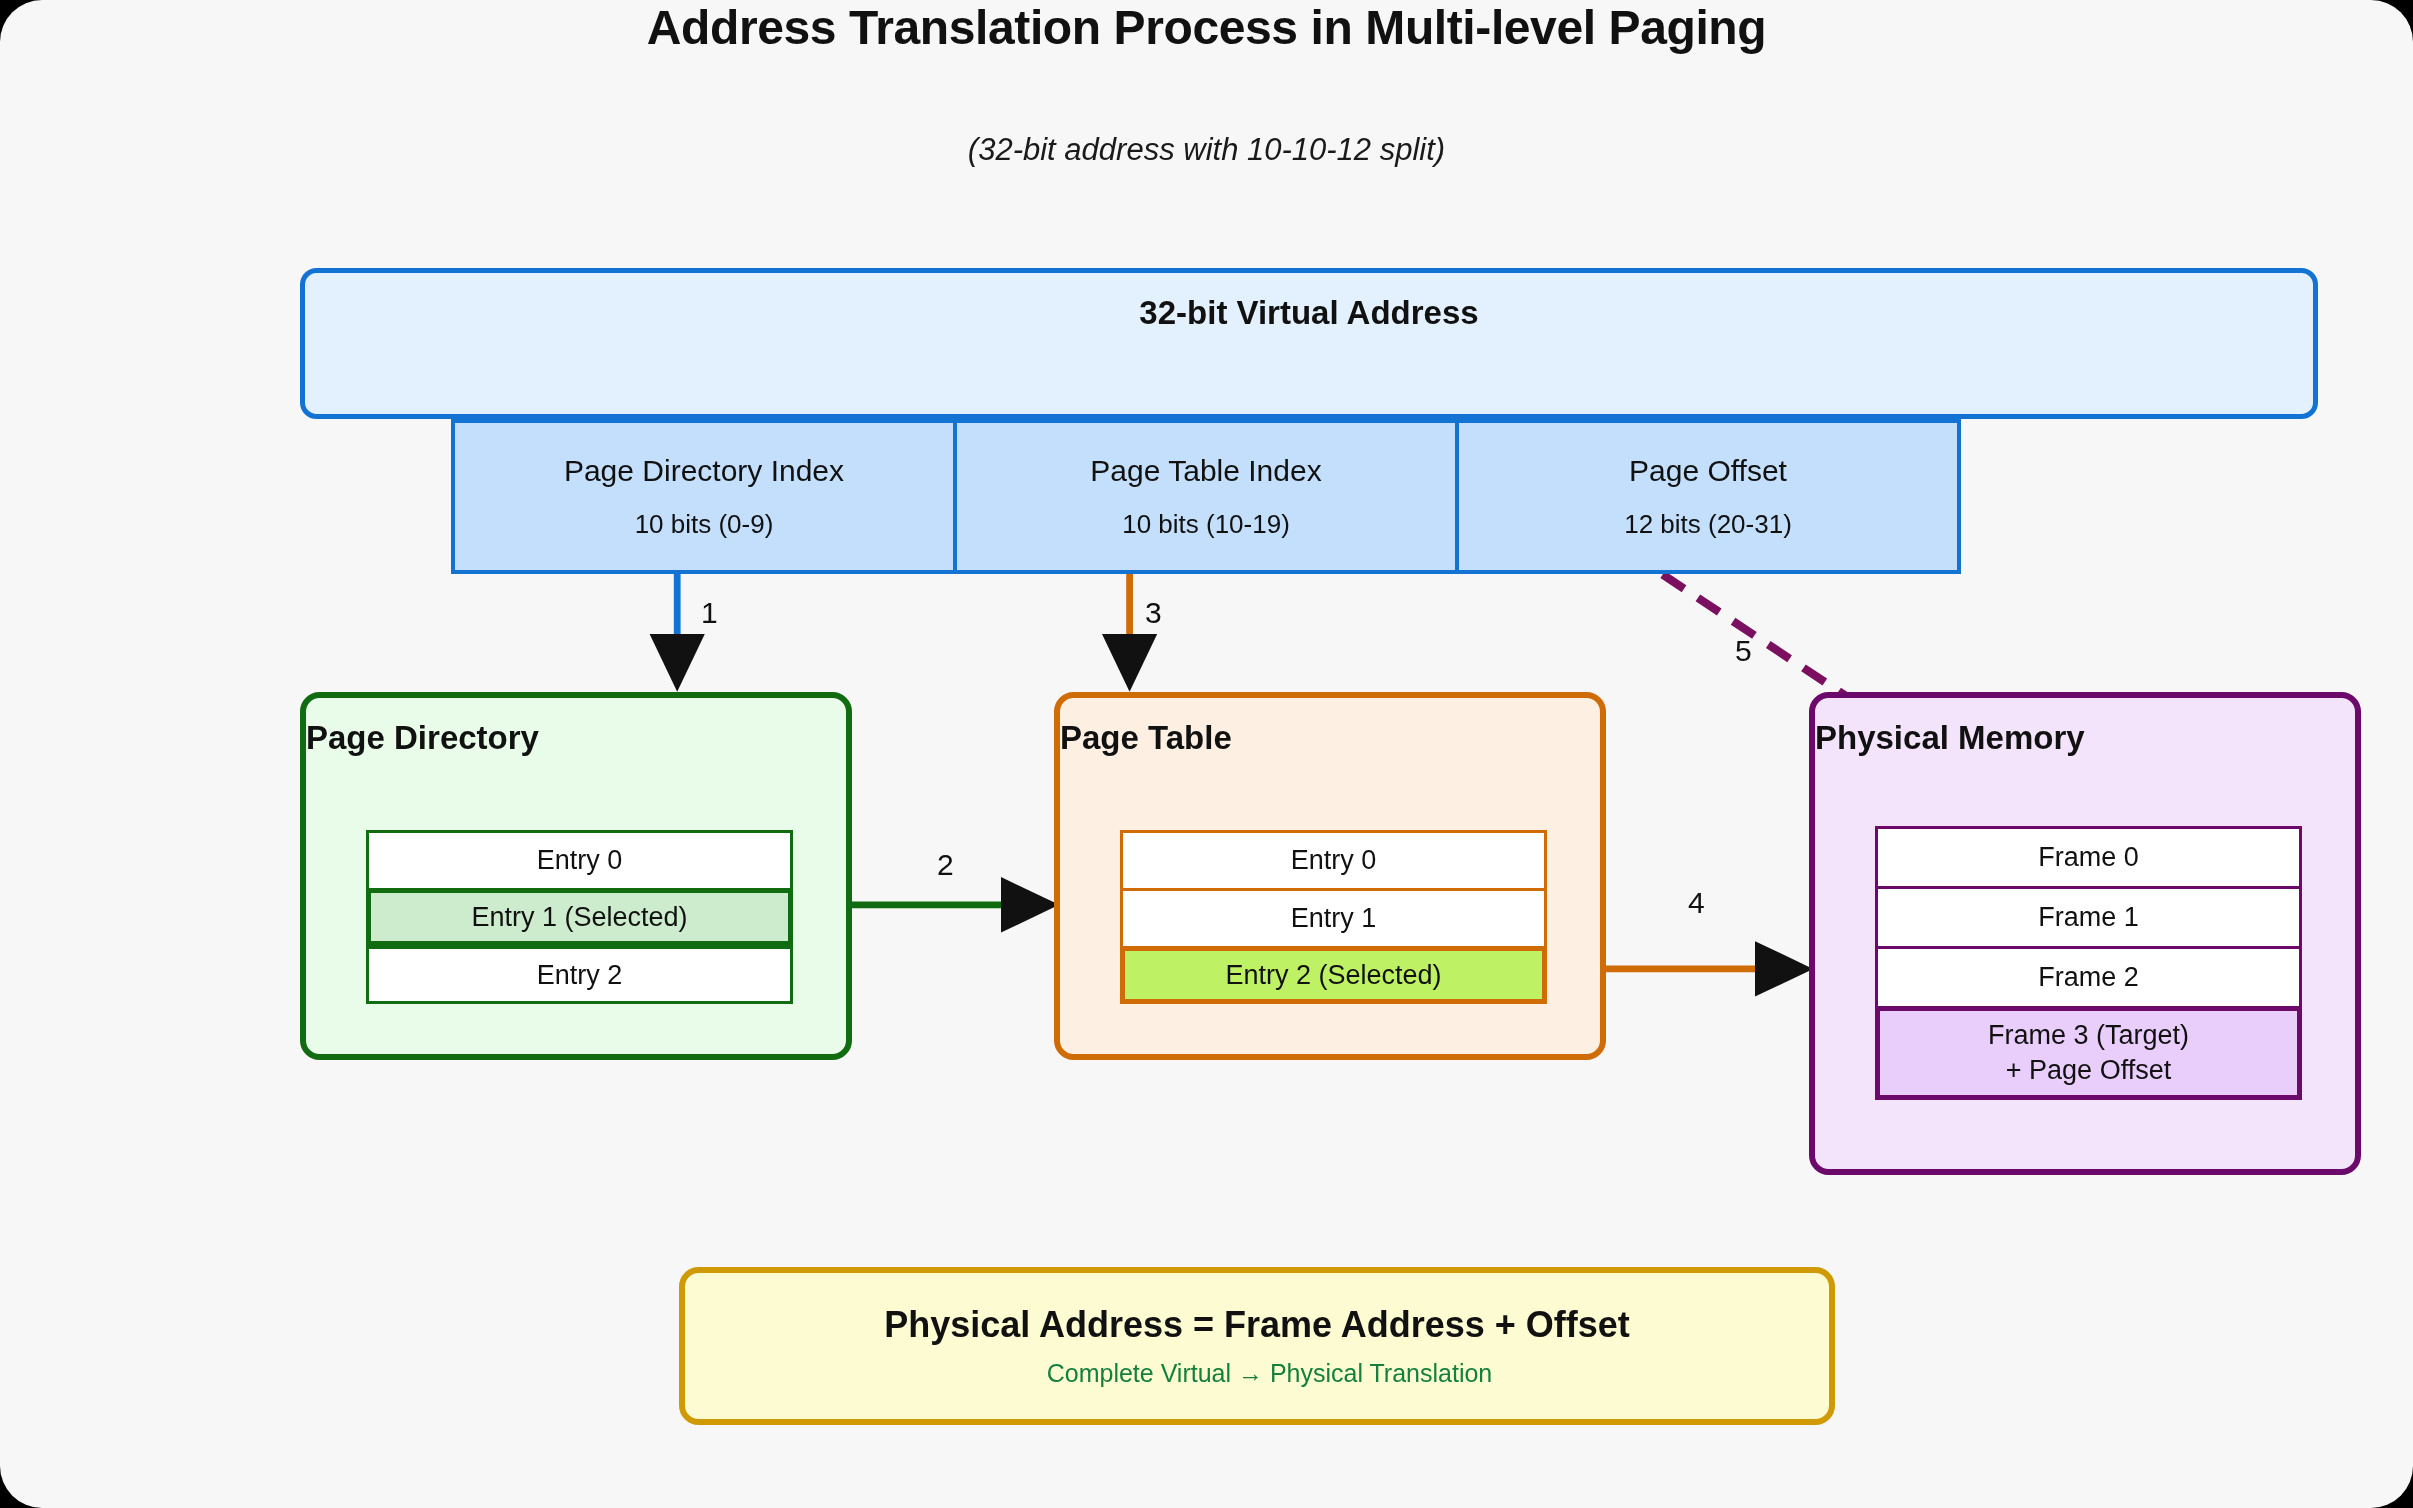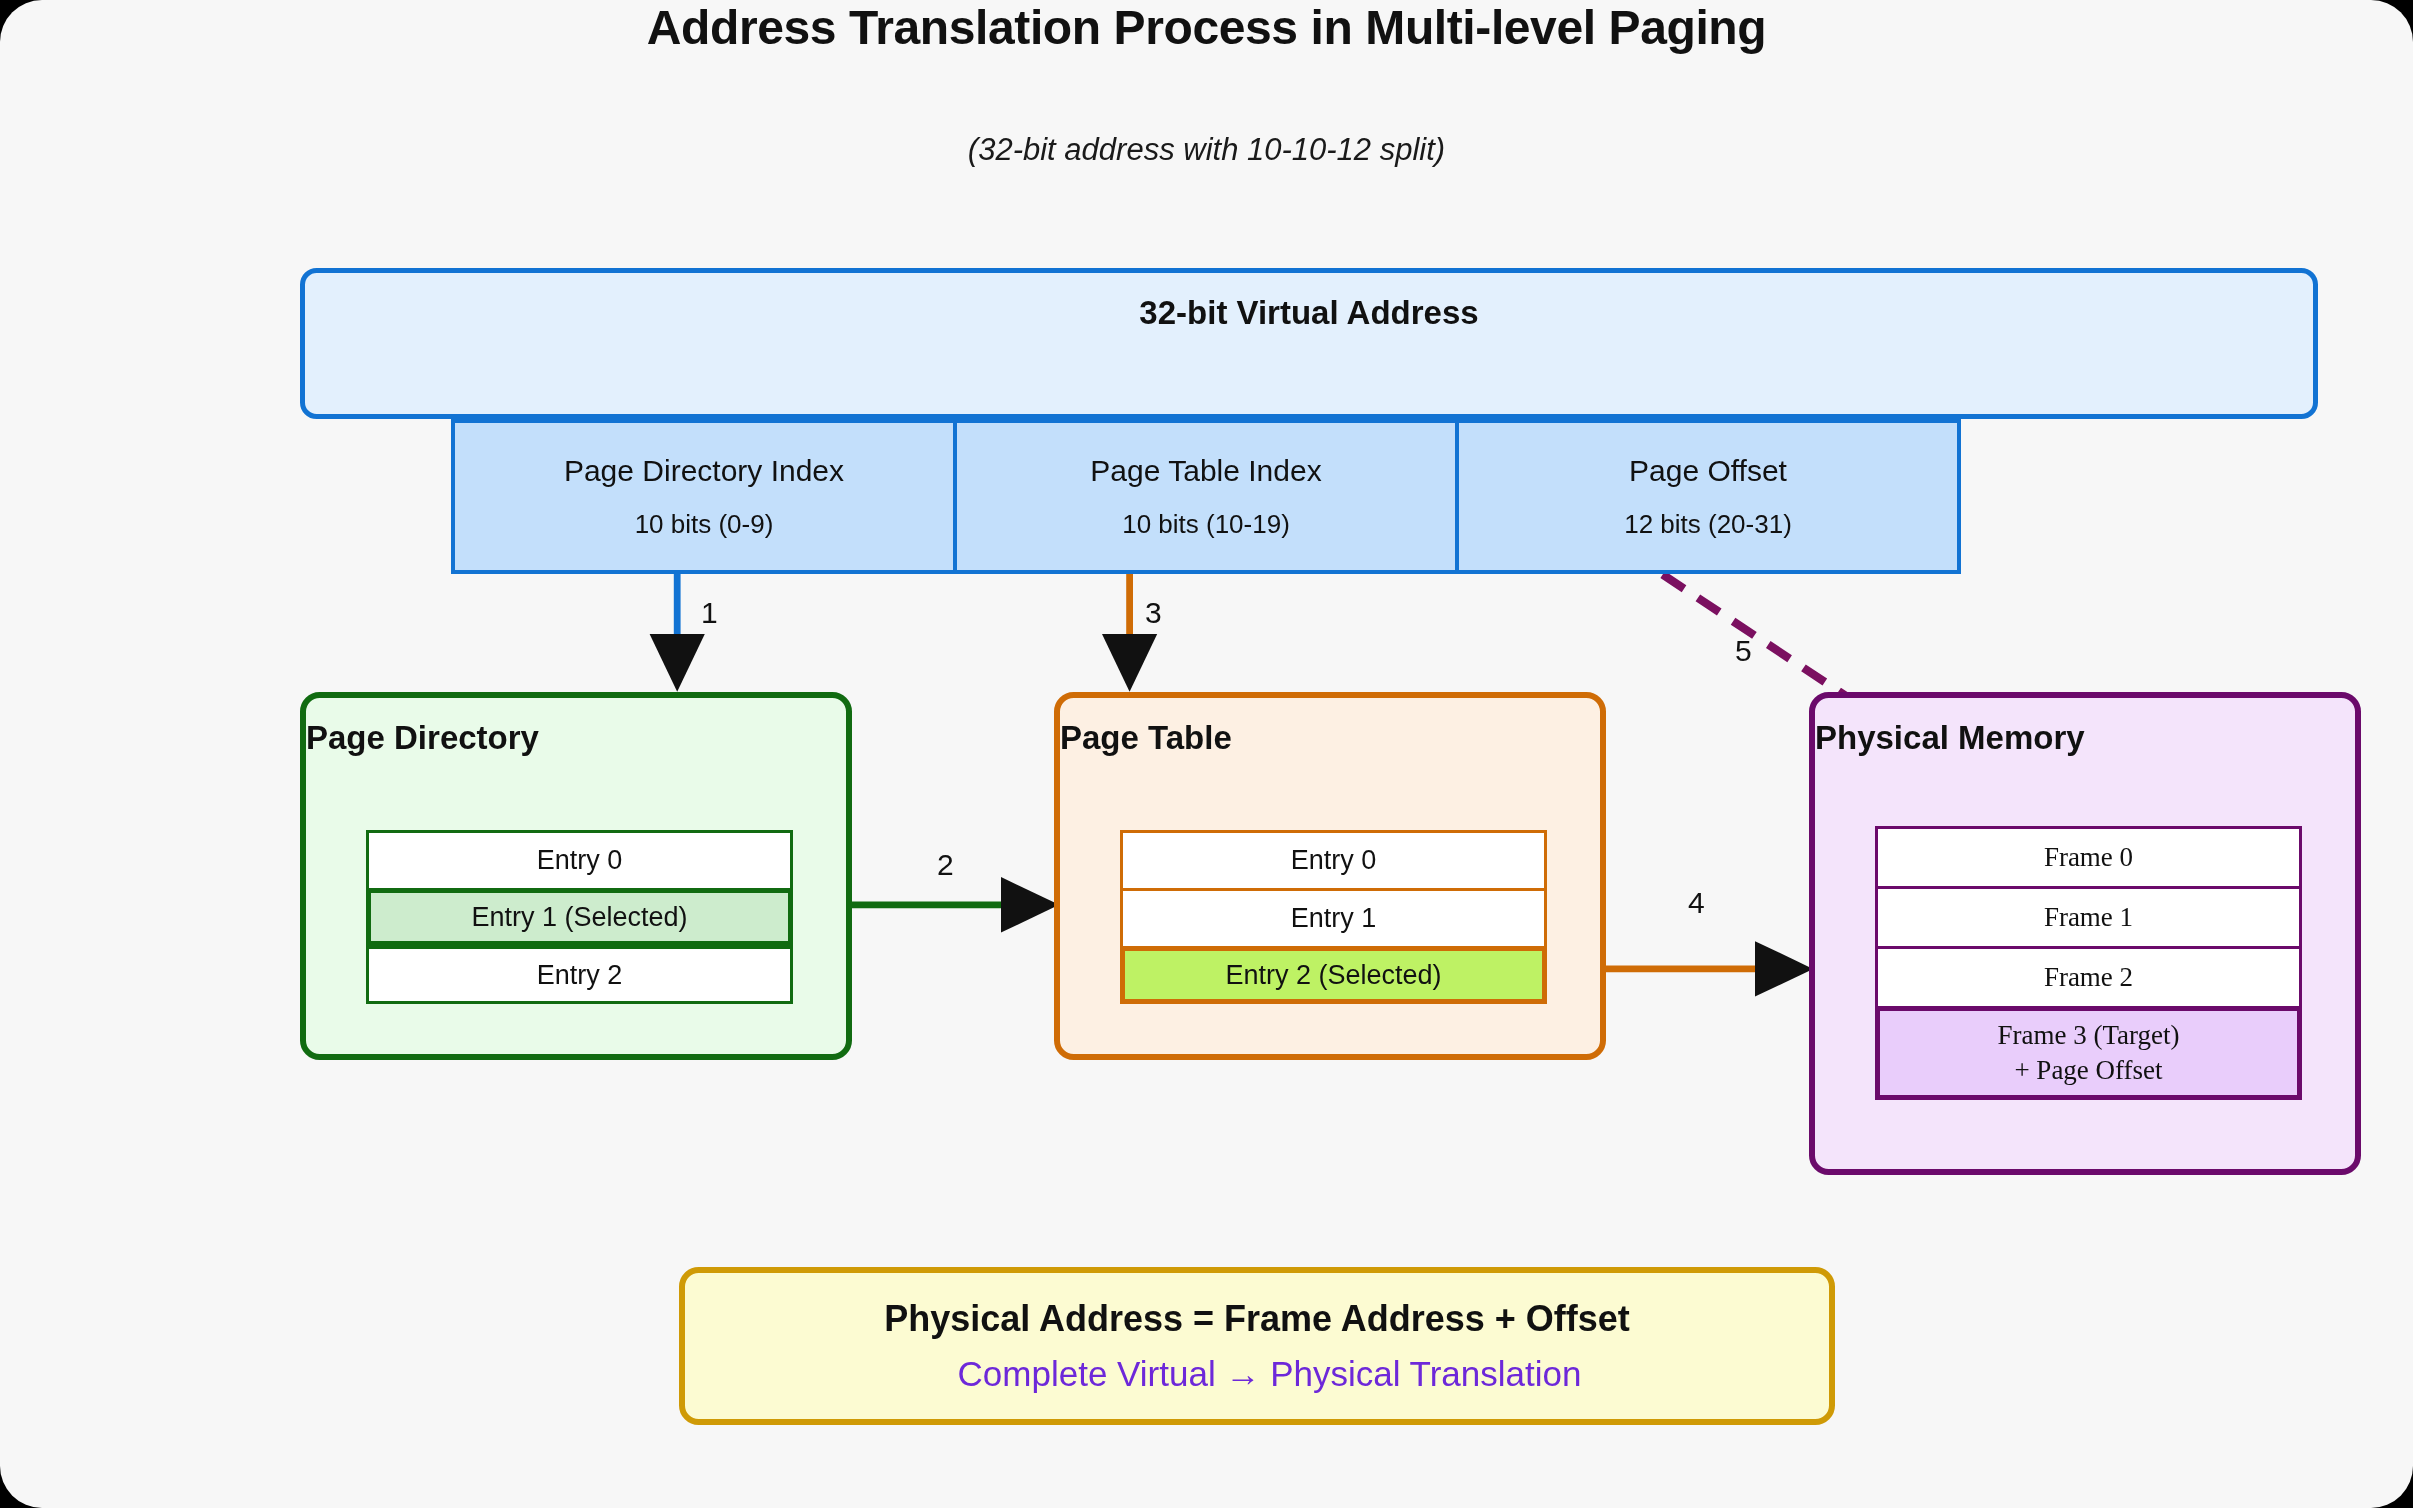--- a/index.html
+++ b/index.html
@@ -44,30 +44,30 @@
   #pd-rows .row.sel{background:#cdeccd;border:5.3px solid #116b11;}
 
   #pt-box{left:1054px;top:692px;width:552px;height:368px;background:#fdf0e3;border-color:#cf6c06;}
   #pt-rows{left:60px;top:132px;width:427px;}
   #pt-rows .row{height:58px;border:3px solid #cf6c06;border-bottom:none;}
   #pt-rows .row:last-child{border-bottom:3px solid #cf6c06;}
   #pt-rows .row.sel{background:#bef264;border:5.3px solid #cf6c06;}
 
   #pm-box{left:1809px;top:692px;width:552px;height:483px;background:#f4e4fb;border-color:#6b0a6b;}
   #pm-rows{left:60px;top:128px;width:427px;}
-  #pm-rows .row{height:60px;border:3px solid #6b0a6b;border-bottom:none;font-family:Liberation Serif, serif;}
+  #pm-rows .row{height:60px;border:3px solid #6b0a6b;border-bottom:none;}
   #pm-rows .row:last-child{border-bottom:3px solid #6b0a6b;}
   #pm-rows .row.sel{background:#e9cdfb;border:5.3px solid #6b0a6b;height:94px;
                     flex-direction:column;line-height:1.28;}
 
   
   #formula{left:679px;top:1267px;width:1156px;height:158px;background:#fcfbd2;
            border:6px solid #cf9a06;border-radius:19.6px;gap:13.6px;}
   #formula .f1{font-size:36px;font-weight:bold;color:#111;}
-  #formula .f2{font-size:35px;color:#6d28d9;margin-left:25px;}
+  #formula .f2{font-size:25px;color:#15803d;margin-left:25px;}
 
   
   .step{font-size:30px;color:#111;}
   #s1{left:701px;top:596px;}
   #s2{left:937px;top:848px;}
   #s3{left:1145px;top:596px;}
   #s4{left:1688px;top:886px;}
   #s5{left:1735px;top:634px;}
 </style>
 </head>

